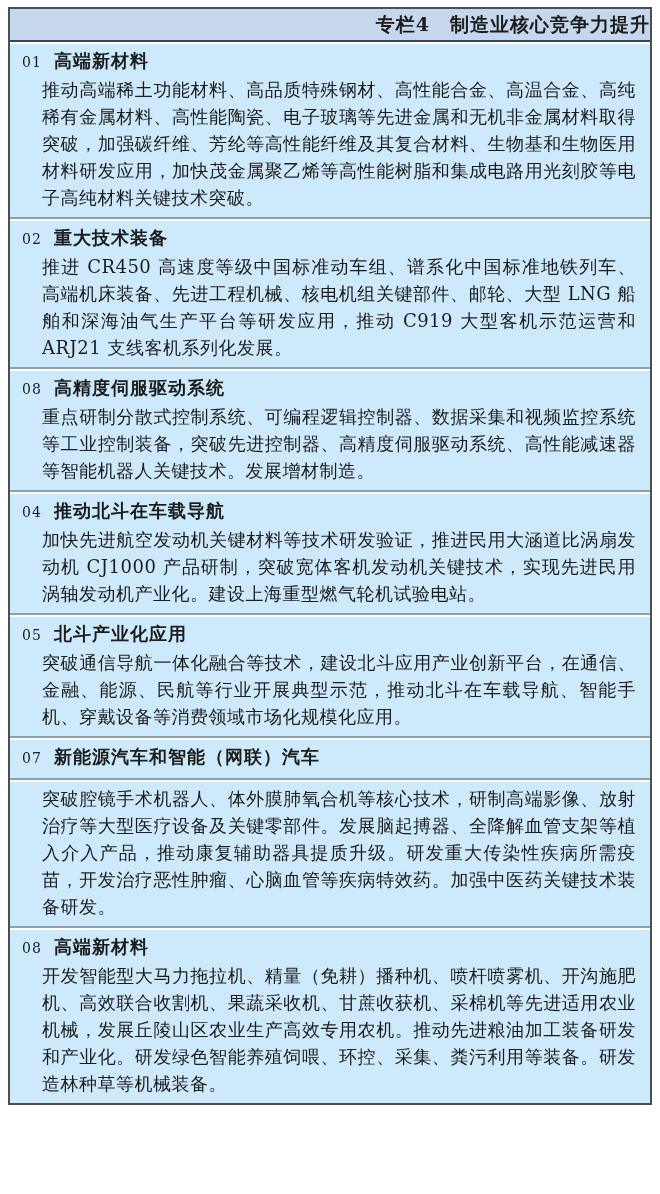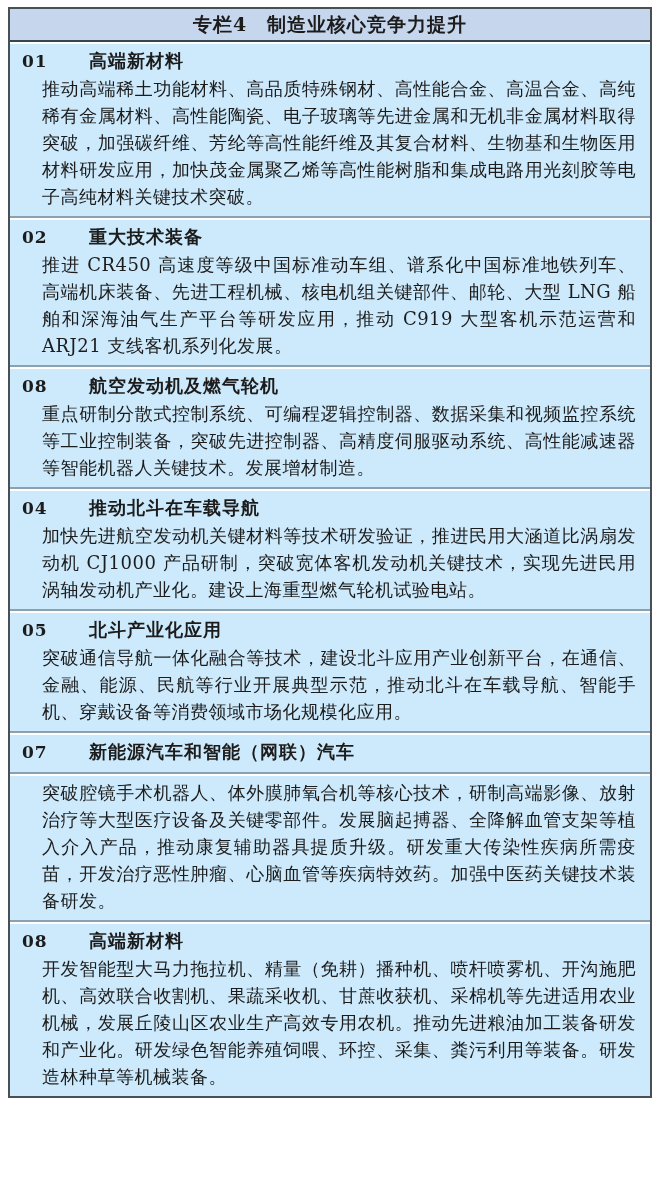--- a/index.html
+++ b/index.html
@@ -24,21 +24,21 @@
     width:644px;
     border:2px solid var(--outer-border);
     background:var(--body-bg);
   }
   .panel-header{
     background:var(--header-bg);
     border-bottom:2px solid var(--header-line);
     height:33px;
     display:flex;
     align-items:center;
-    justify-content:center;
+    justify-content:flex-end;
   }
   .panel-title{
     font-size:19px;
     font-weight:bold;
     letter-spacing:1px;
     white-space:pre;
   }
   .item{
     background:var(--body-bg);
     padding:5px 12px 6px 12px;
@@ -48,29 +48,27 @@
     border-top:2px solid var(--divider-gray);
   }
   .item-head{
     display:flex;
     align-items:baseline;
     line-height:27px;
   }
   .item-num{
     width:32px;
     flex:0 0 32px;
-    font-size:17px;
+    font-size:14px;
     letter-spacing:1px;
-    font-weight:bold;
   }
   .item-title{
     font-size:18px;
     font-weight:bold;
     letter-spacing:1px;
-    margin-left:35px;
   }
   .item-body{
     margin-left:20px;
     margin-right:2px;
     font-size:18px;
     line-height:27px;
     letter-spacing:0.5px;
     text-align:justify;
     text-justify:inter-ideograph;
   }
@@ -96,21 +94,21 @@
     <div class="item-head">
       <span class="item-num">02</span>
       <span class="item-title">重大技术装备</span>
     </div>
     <p class="item-body">推进 CR450 高速度等级中国标准动车组、谱系化中国标准地铁列车、高端机床装备、先进工程机械、核电机组关键部件、邮轮、大型 LNG 船舶和深海油气生产平台等研发应用，推动 C919 大型客机示范运营和 ARJ21 支线客机系列化发展。</p>
   </section>
 
   <section class="item">
     <div class="item-head">
       <span class="item-num">08</span>
-      <span class="item-title">航空发动机及燃气轮机</span>
+      <span class="item-title">高精度伺服驱动系统</span>
     </div>
     <p class="item-body">重点研制分散式控制系统、可编程逻辑控制器、数据采集和视频监控系统等工业控制装备，突破先进控制器、高精度伺服驱动系统、高性能减速器等智能机器人关键技术。发展增材制造。</p>
   </section>
 
   <section class="item">
     <div class="item-head">
       <span class="item-num">04</span>
       <span class="item-title">推动北斗在车载导航</span>
     </div>
     <p class="item-body">加快先进航空发动机关键材料等技术研发验证，推进民用大涵道比涡扇发动机 CJ1000 产品研制，突破宽体客机发动机关键技术，实现先进民用涡轴发动机产业化。建设上海重型燃气轮机试验电站。</p>

